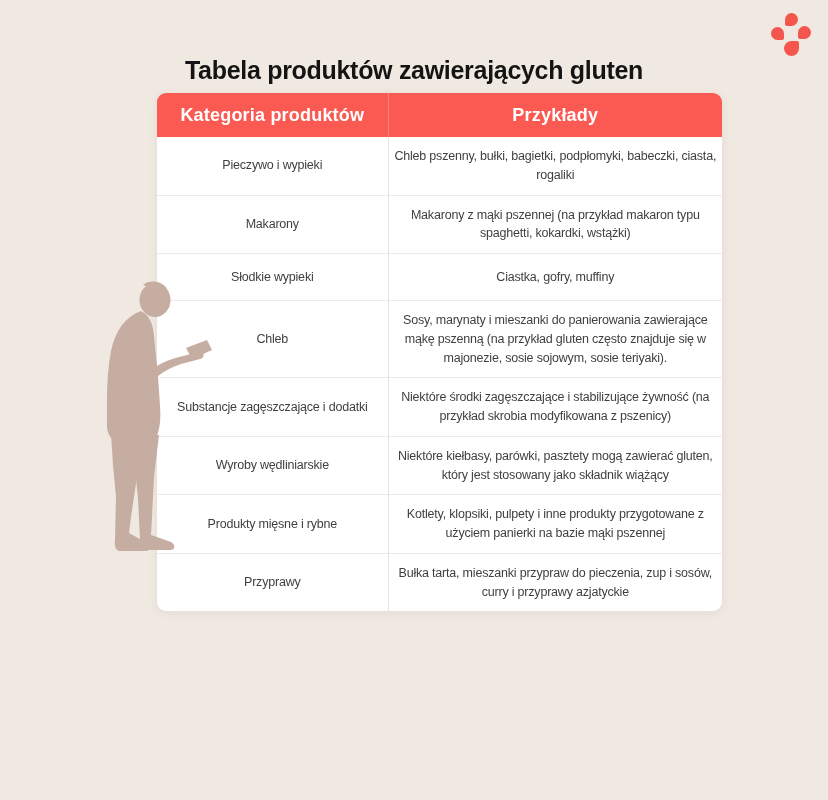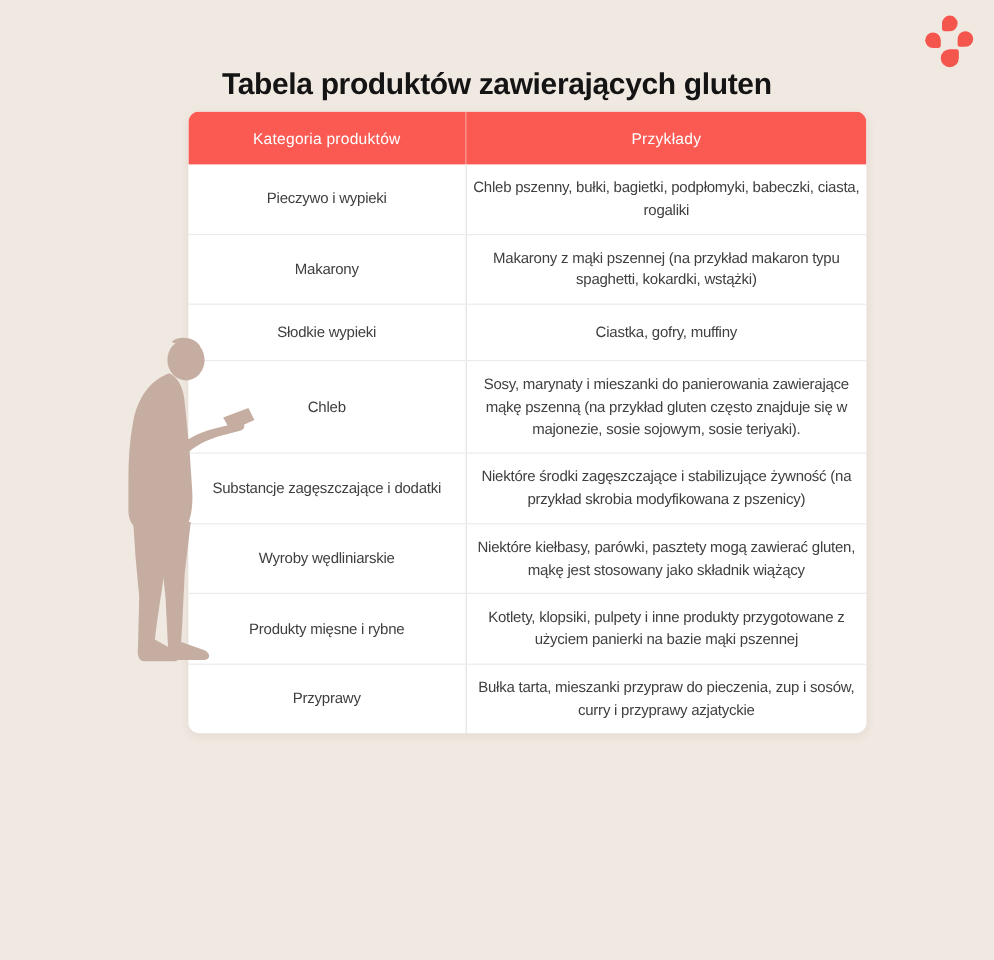--- a/index.html
+++ b/index.html
@@ -58,22 +58,22 @@
   table{
     width:100%;
     border-collapse:collapse;
     table-layout:fixed;
   }
   col.c1{width:40.9%;}
   col.c2{width:59.1%;}
   thead th{
     background:var(--accent);
     color:#ffffff;
-    font-size:13px;
-    font-weight:400;
+    font-size:18px;
+    font-weight:700;
     letter-spacing:0.2px;
     height:44px;
     text-align:center;
     vertical-align:middle;
   }
   tbody tr{height:47px;}
   tbody tr + tr td{border-top:1px solid var(--border);}
   tbody td{
     vertical-align:middle;
     text-align:center;
@@ -146,21 +146,21 @@
     <td>Sosy, marynaty i mieszanki do panierowania zawierające mąkę pszenną (na przykład gluten często znajduje się w majonezie, sosie sojowym, sosie teriyaki).</td>
   </tr>
 
   <tr>
     <td class="cat">Substancje zagęszczające i dodatki</td>
     <td>Niektóre środki zagęszczające i stabilizujące żywność (na przykład skrobia modyfikowana z pszenicy)</td>
   </tr>
 
   <tr>
     <td class="cat">Wyroby wędliniarskie</td>
-    <td>Niektóre kiełbasy, parówki, pasztety mogą zawierać gluten, mąkę jest stosowany jako składnik wiążący</td>
+    <td>Niektóre kiełbasy, parówki, pasztety mogą zawierać gluten, który jest stosowany jako składnik wiążący</td>
   </tr>
 
   <tr>
     <td class="cat">Produkty mięsne i rybne</td>
     <td>Kotlety, klopsiki, pulpety i inne produkty przygotowane z użyciem panierki na bazie mąki pszennej</td>
   </tr>
 
 
   <tr>
     <td class="cat">Przyprawy</td>

